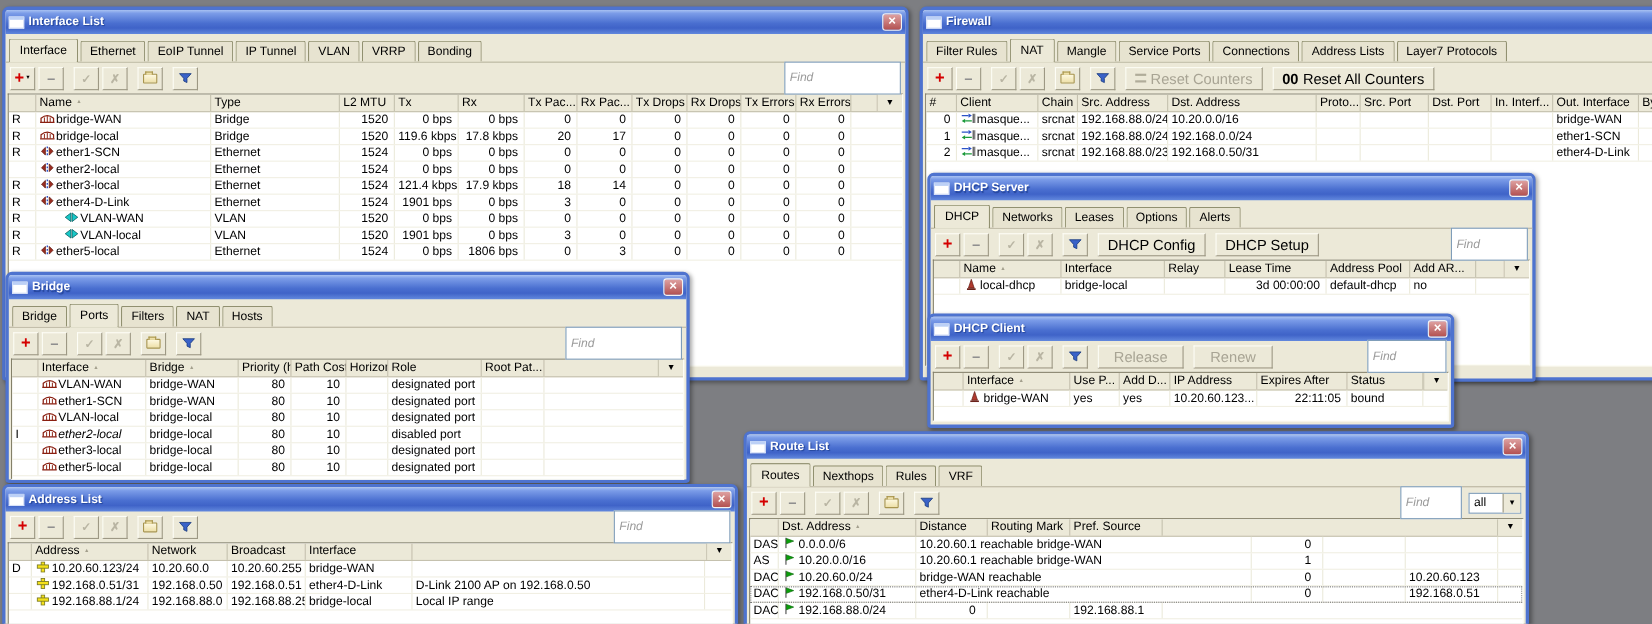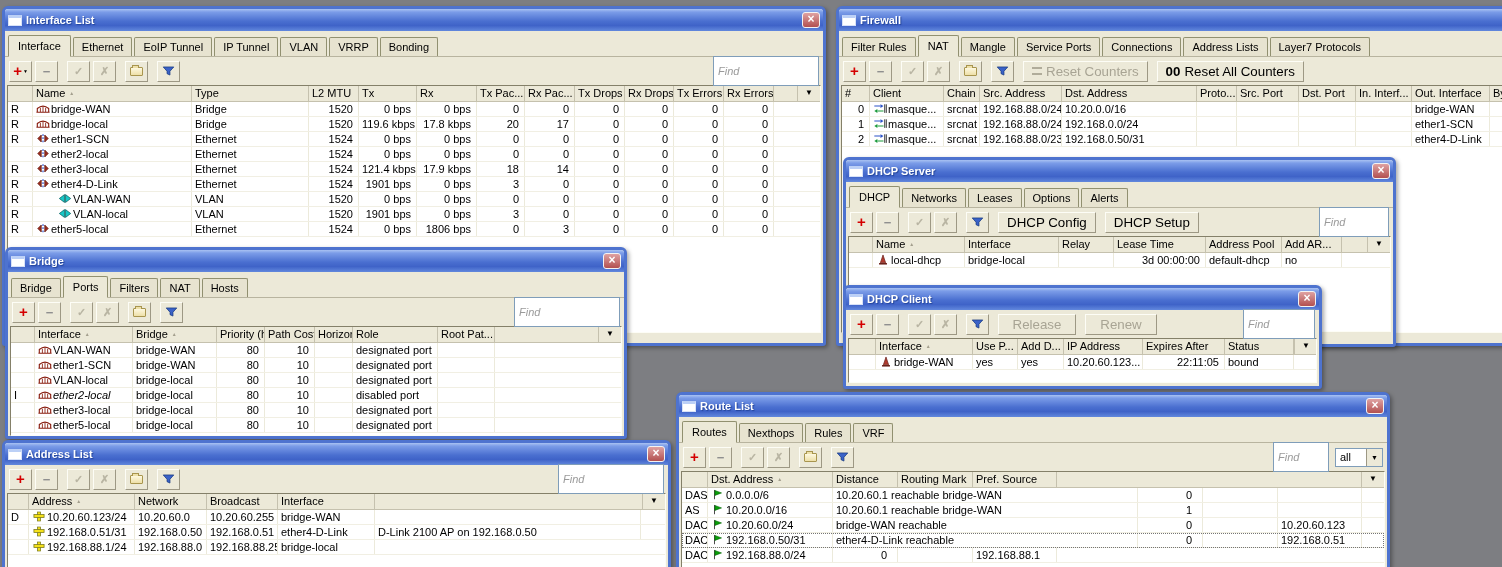--- a/index.html
+++ b/index.html
@@ -762,20 +762,21 @@
         <span class="cell fill"></span>
       </div>
         <div class="drow">
         <span class="cell" style="width:21px"></span>
         <span class="cell" style="width:106px"><i class="icon-slot"><svg class="isvg" viewBox="0 0 16 12">
                 <use href="#i-ip"></use>
               </svg></i><span>192.168.88.1/24</span></span>
         <span class="cell" style="width:72px">192.168.88.0</span>
         <span class="cell" style="width:71px">192.168.88.255</span>
         <span class="cell" style="width:97px">bridge-local</span>
+        <span class="cell" style="width:266px">Local IP range</span>
         <span class="cell fill"></span>
       </div>
       </div>
   </div>
 </div>
 
 <div class="win" style="left:676px;top:392px;width:714px;height:220px;">
   <div class="tbar">
     <span class="wico"></span>
     <span class="ttext">Route List</span>

